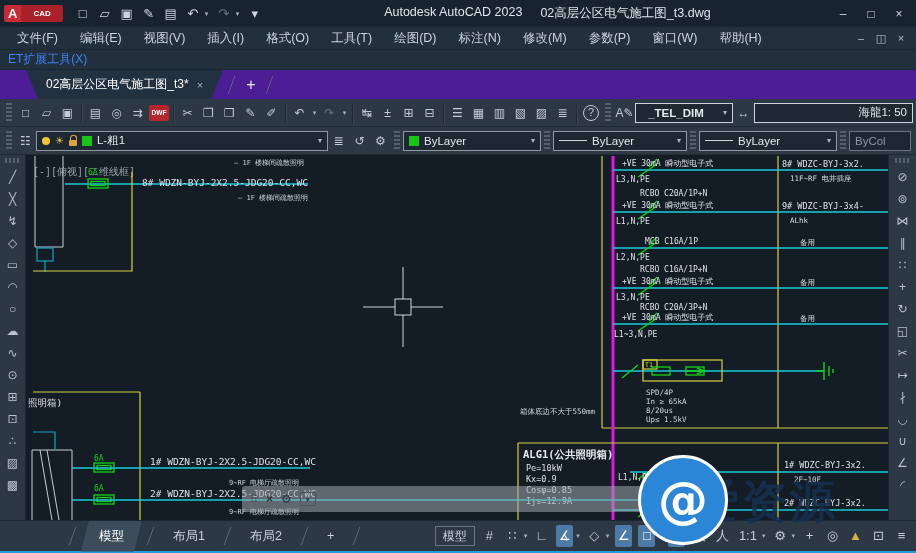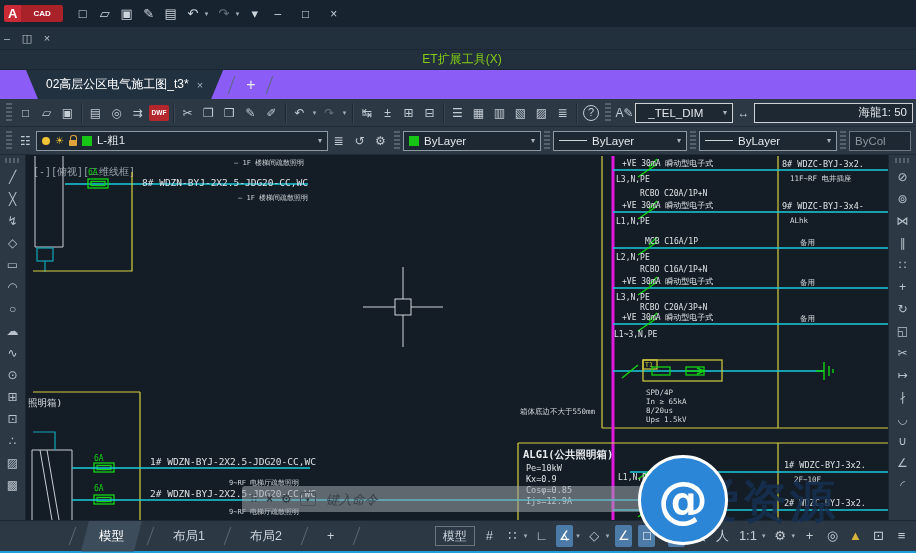--- a/index.html
+++ b/index.html
@@ -18,44 +18,44 @@
   #titlebar .title{flex:1;display:flex;justify-content:center;gap:18px;font-size:12.5px;white-space:nowrap;}
   .wctrl{display:flex;gap:2px;margin-right:4px;}
   .wctrl span{width:26px;height:20px;line-height:20px;text-align:center;font-size:12px;color:#ccd4db;}
 
   
   #menubar{height:23px;background:#222f3c;display:flex;align-items:center;border-bottom:1px solid #1b2633;}
   #menu-items{display:flex;margin-left:6px;flex:1;}
   .menu-item{padding:0 11px;font-size:12.5px;color:#ccd3da;line-height:22px;white-space:nowrap;}
   .doc-ctrl{display:flex;gap:6px;margin-right:8px;}
   .doc-ctrl span{font-size:11px;color:#b9c1c9;width:14px;text-align:center;}
-  #etbar{height:20px;background:#222f3c;border-bottom:1px solid #1b2633;font-size:12px;color:#84cc16;padding-left:8px;line-height:19px;text-align:center;}
-
-  
-  #tabbar{height:29px;background:#8b5cf6;display:flex;align-items:center;}
+  #etbar{height:20px;background:#222f3c;border-bottom:1px solid #1b2633;font-size:12px;color:#3b82f6;padding-left:8px;line-height:19px;}
+
+  
+  #tabbar{height:29px;background:#4c1d95;display:flex;align-items:center;}
   .ftab{margin-left:26px;height:29px;display:flex;align-items:center;gap:8px;padding:0 20px;background:#223140;
         clip-path:polygon(0 0,100% 0,calc(100% - 12px) 100%,12px 100%);color:#fff;font-size:12px;white-space:nowrap;}
   .tclose{color:#9fb0bf;font-size:11px;}
   .slash{width:1px;height:18px;background:#59real6877;background:#596877;transform:skewX(-20deg);margin:0 8px;}
   .tab-add{color:#e8edf1;font-size:16px;padding:0 6px;}
 
   
   .tb-row{height:28px;background:#2c3945;display:flex;align-items:center;border-bottom:1px solid #1f2a36;padding:0 3px;}
   .tb-grip{width:6px;height:20px;margin:0 3px;background:repeating-linear-gradient(to bottom,#55626e 0 2px,transparent 2px 4px);flex:none;}
   .tb-sep{width:1px;height:20px;background:#1f2a36;box-shadow:1px 0 0 #3a4753;margin:0 3px;flex:none;}
   .tb-btn{width:21px;height:22px;line-height:22px;text-align:center;font-size:12px;color:#c3cbd3;flex:none;white-space:nowrap;}
   .tb-btn.dd{width:9px;font-size:7px;color:#a5adb5;}
   .tb-btn.dis{color:#66727e;}
   .tb-btn.dwf{font-size:6.5px;font-weight:bold;color:#fff;background:#b3272d;border-radius:2px;width:20px;height:16px;line-height:16px;margin:0 1px;}
   .tb-btn.help{font-size:11px;border:1.5px solid #c3cbd3;border-radius:50%;width:16px;height:16px;line-height:13px;margin:0 3px;}
   .combo{display:flex;align-items:center;height:20px;background:#1d2833;border:1px solid #8f99a2;color:#e4e8eb;font-size:11.5px;padding:0 5px;gap:5px;overflow:hidden;flex:none;}
   .combo .cval{white-space:nowrap;overflow:hidden;}
   .combo .chev{margin-left:auto;font-size:8px;color:#aeb6be;flex:none;}
   .dim-combo{width:98px;border-color:#cdd3d8;}
-  .dim-combo .cval{margin:7px auto;}
+  .dim-combo .cval{margin:7px auto;font-weight:bold;}
   .scale-combo{flex:1;border-color:#cdd3d8;padding-left:38px;}
   .scale-combo .cval{margin-left:auto;}
   .layer-combo{width:292px;}
   .color-combo{width:138px;}
   .lt-combo{width:134px;}
   .lw-combo{width:138px;}
   .ps-combo{width:62px;color:#8d97a0;border-color:#6b7680;}
   .sw{width:10px;height:10px;background:#17c517;flex:none;}
   .dot-bulb{width:8px;height:8px;border-radius:50%;background:#f0c437;flex:none;}
   .sun{color:#f0c437;font-size:10px;flex:none;}
@@ -139,28 +139,46 @@
         <span class="qat-btn">▱</span>
         <span class="qat-btn">▣</span>
         <span class="qat-btn">✎</span>
         <span class="qat-btn">▤</span>
         <span class="qat-btn">↶</span>
         <span class="qat-dd">▾</span>
         <span class="qat-btn dis">↷</span>
         <span class="qat-dd">▾</span>
         <span class="qat-btn">▾</span>
       </div>
+    <div class="title">
+      <span>Autodesk AutoCAD 2023</span>
+      <span>02高层公区电气施工图_t3.dwg</span>
+    </div>
     <div class="wctrl">
       <span>–</span>
       <span>□</span>
       <span>×</span>
     </div>
   </div>
 
   <div id="menubar">
+    <div id="menu-items">
+        <span class="menu-item">文件(F)</span>
+        <span class="menu-item">编辑(E)</span>
+        <span class="menu-item">视图(V)</span>
+        <span class="menu-item">插入(I)</span>
+        <span class="menu-item">格式(O)</span>
+        <span class="menu-item">工具(T)</span>
+        <span class="menu-item">绘图(D)</span>
+        <span class="menu-item">标注(N)</span>
+        <span class="menu-item">修改(M)</span>
+        <span class="menu-item">参数(P)</span>
+        <span class="menu-item">窗口(W)</span>
+        <span class="menu-item">帮助(H)</span>
+      </div>
     <div class="doc-ctrl">
       <span>–</span>
       <span>◫</span>
       <span>×</span>
     </div>
   </div>
   <div id="etbar">
     <span>ET扩展工具(X)</span>
   </div>
 
@@ -454,21 +472,20 @@
         <span class="sb-btn">⊡</span>
         <span class="sb-btn">≡</span>
       </div>
   </div>
 
   <div id="cmdbar">
     <span class="cgrip">⠿</span>
     <span class="cico">×</span>
     <span class="cico">⚙</span>
     <span class="cmd-recent">▾</span>
-    <input class="cmd-input" placeholder="键入命令" style="">
   </div>
 
   <div id="wm-text">爱资源</div>
   <div id="wm-circle">
     <span>@</span>
   </div>
 
 </div>
 
 </body></html>

